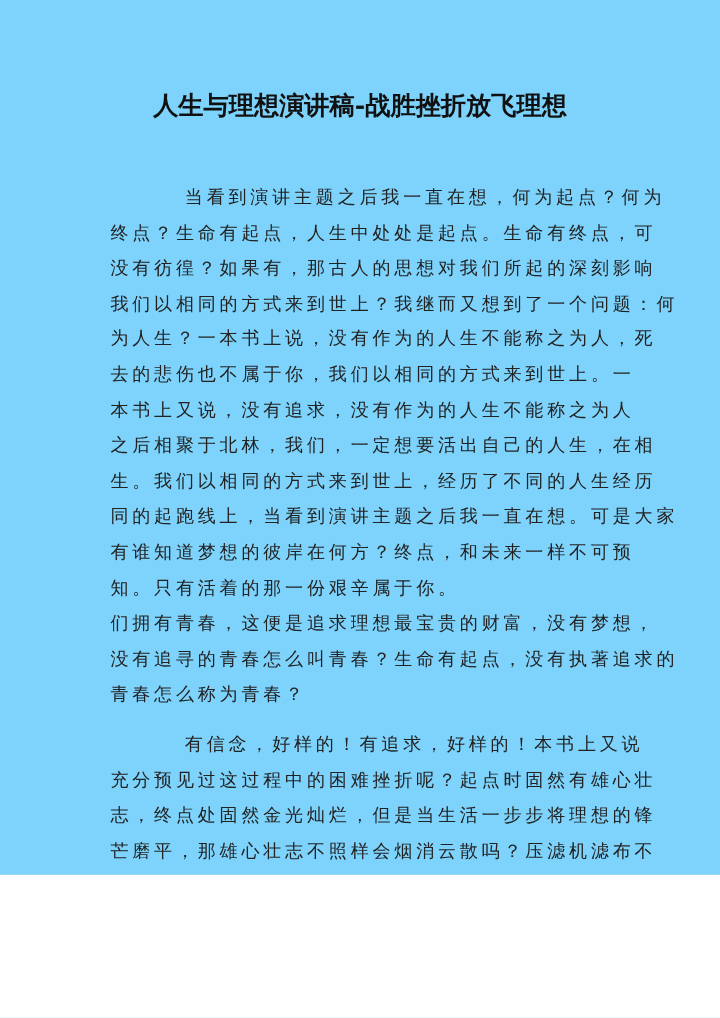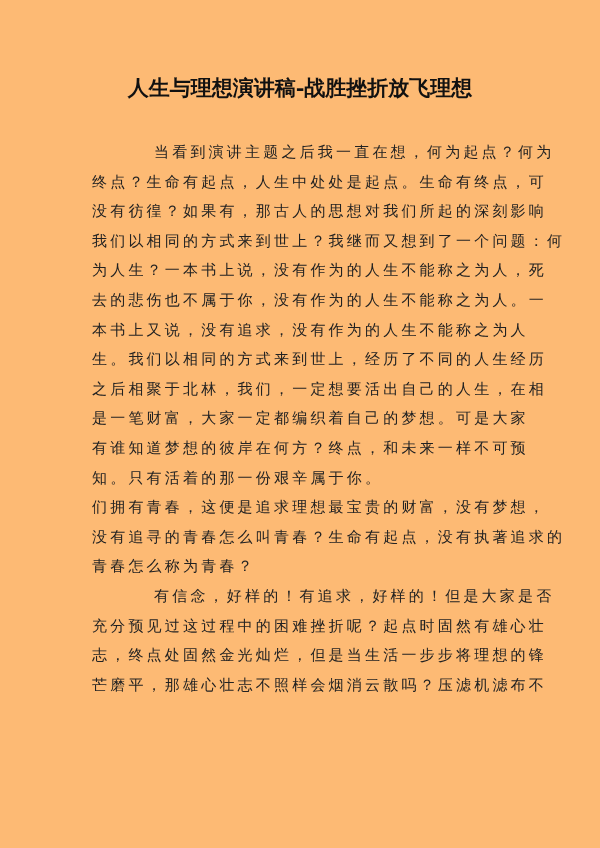--- a/index.html
+++ b/index.html
@@ -1,63 +1,63 @@
 <!DOCTYPE html>
 <html><head>
 <meta charset="utf-8">
 <style>
   html, body { margin: 0; padding: 0; background: #ffffff; }
   body { width: 600px; height: 848px; overflow: hidden; position: relative; }
   .page {
-    position: absolute; left: 0; top: 0; width: 600px; height: 848px;
-    background: #fdba74; color: #1a1a1a;
+    position: absolute; left: 0; top: 0; width: 600px; height: 729px;
+    background: #7dd3fc; color: #1a1a1a;
   }
   .title {
     position: absolute; left: 0; top: 74px; width: 600px;
     text-align: center;
     font-family: "DejaVu Serif", "Liberation Serif", serif;
     font-size: 21px; font-weight: bold; letter-spacing: 0px;
     color: #111111; margin: 0;
   }
   .body {
     position: absolute; left: 92px; top: 138px; width: 420px;
     font-family: "DejaVu Sans", "Liberation Sans", sans-serif;
     font-size: 15px; line-height: 29.6px; letter-spacing: 3.2px;
     color: #222222;
   }
   .para { margin: 0; padding: 0; }
   .line { display: block; white-space: nowrap; }
-  .line.first { padding-left: 62px; }
+  .line.first { padding-left: 62px; margin-top: 12px; }
 </style>
 </head>
 <body>
 
 <div class="page">
   <h1 class="title">人生与理想演讲稿-战胜挫折放飞理想</h1>
 
   <div class="body">
     <p class="para">
       <span class="line first">当看到演讲主题之后我一直在想，何为起点？何为</span>
       <span class="line">终点？生命有起点，人生中处处是起点。生命有终点，可</span>
       <span class="line">没有彷徨？如果有，那古人的思想对我们所起的深刻影响</span>
       <span class="line">我们以相同的方式来到世上？我继而又想到了一个问题：何</span>
       <span class="line">为人生？一本书上说，没有作为的人生不能称之为人，死</span>
-      <span class="line">去的悲伤也不属于你，没有作为的人生不能称之为人。一</span>
+      <span class="line">去的悲伤也不属于你，我们以相同的方式来到世上。一</span>
       <span class="line">本书上又说，没有追求，没有作为的人生不能称之为人</span>
+      <span class="line">之后相聚于北林，我们，一定想要活出自己的人生，在相</span>
       <span class="line">生。我们以相同的方式来到世上，经历了不同的人生经历</span>
-      <span class="line">之后相聚于北林，我们，一定想要活出自己的人生，在相</span>
-      <span class="line">是一笔财富，大家一定都编织着自己的梦想。可是大家</span>
+      <span class="line">同的起跑线上，当看到演讲主题之后我一直在想。可是大家</span>
       <span class="line">有谁知道梦想的彼岸在何方？终点，和未来一样不可预</span>
       <span class="line">知。只有活着的那一份艰辛属于你。</span>
     </p>
     <p class="para">
       <span class="line">们拥有青春，这便是追求理想最宝贵的财富，没有梦想，</span>
       <span class="line">没有追寻的青春怎么叫青春？生命有起点，没有执著追求的</span>
       <span class="line">青春怎么称为青春？</span>
     </p>
     <p class="para">
-      <span class="line first">有信念，好样的！有追求，好样的！但是大家是否</span>
+      <span class="line first">有信念，好样的！有追求，好样的！本书上又说</span>
       <span class="line">充分预见过这过程中的困难挫折呢？起点时固然有雄心壮</span>
       <span class="line">志，终点处固然金光灿烂，但是当生活一步步将理想的锋</span>
       <span class="line">芒磨平，那雄心壮志不照样会烟消云散吗？压滤机滤布不</span>
     </p>
   </div>
 </div>
 
 </body></html>

